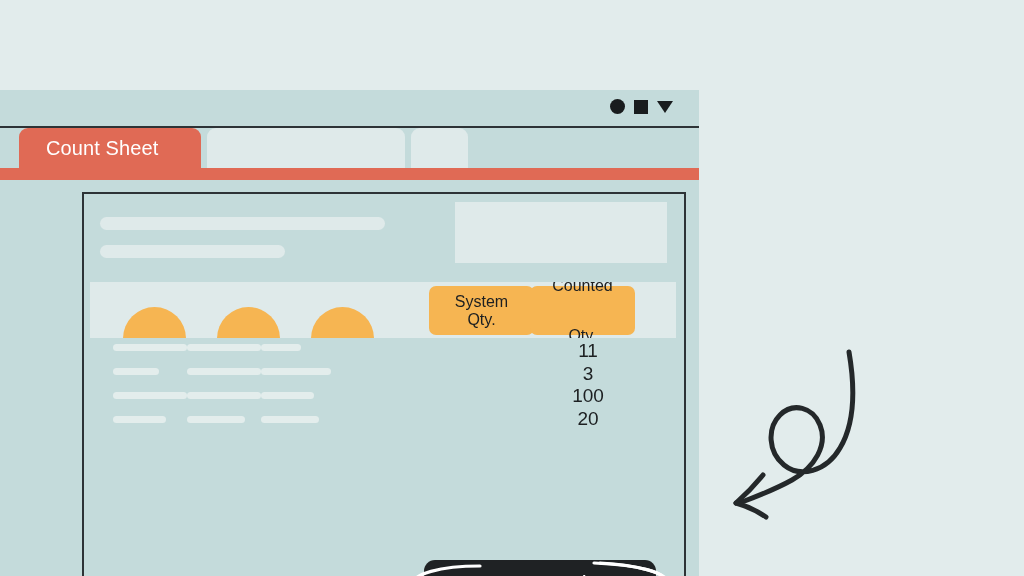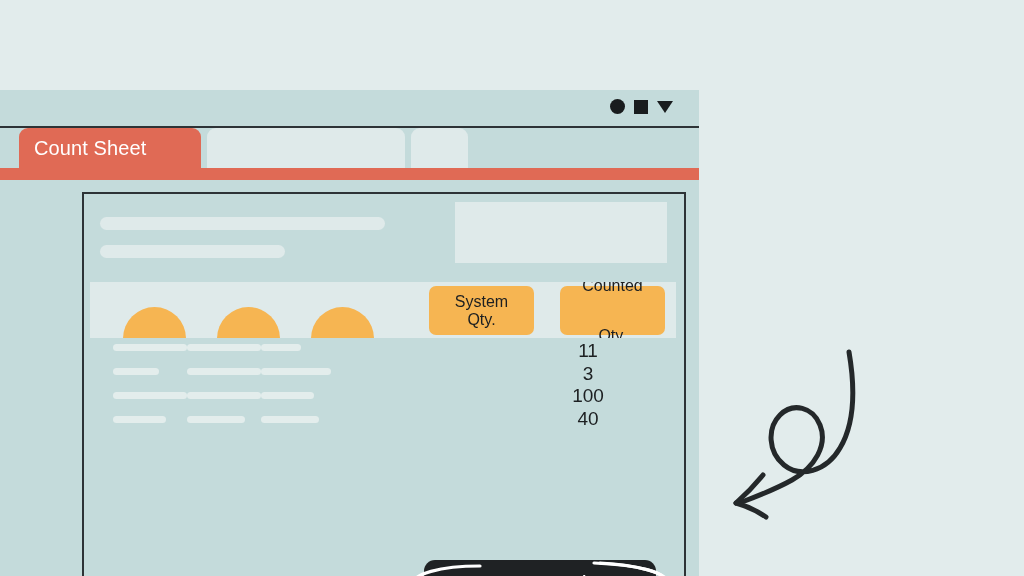--- a/index.html
+++ b/index.html
@@ -81,21 +81,21 @@
     height: 40px;
     border-radius: 9px 9px 0 0;
     box-sizing: border-box;
   }
   #tab-active {
     left: 25px;
     width: 182px;
     background: #e06a55;
     display: flex;
     align-items: center;
-    padding-left: 15px;
+    padding-left: 27px;
   }
   #tab-active-label {
     color: #ffffff;
     font-size: 20px;
     letter-spacing: 0.1px;
     white-space: nowrap;
   }
   #tab-2 {
     left: 213px;
     width: 198px;
@@ -177,21 +177,21 @@
     display: flex;
     flex-direction: column;
     align-items: center;
     justify-content: center;
     color: #1c1f21;
     font-size: 16px;
     line-height: 18px;
     text-align: center;
   }
   #badge-system { left: 339px; }
-  #badge-counted { left: 470px; gap: 32px; }
+  #badge-counted { left: 440px; gap: 32px; }
   .qty-badge span { display: block; text-align: right; }
 
   
   #rows-area {
     position: absolute;
     left: 6px;
     top: 150px;
     width: 586px;
     height: 140px;
   }
@@ -328,21 +328,21 @@
           <div class="row-line" style="left: 171px; top: 0px; width: 40px;"></div>
           <div class="row-line" style="left: 171px; top: 24px; width: 70px;"></div>
           <div class="row-line" style="left: 171px; top: 48px; width: 53px;"></div>
           <div class="row-line" style="left: 171px; top: 72px; width: 58px;"></div>
         </div>
 
       <div id="qty-numbers">
         <div>11</div>
         <div>3</div>
         <div>100</div>
-        <div>40</div>
+        <div>20</div>
       </div>
 
     </div>
 
     <div id="cta-wrap">
       <div id="cta-button">
         <span id="cta-label">Start Counting</span>
       </div>
       <svg id="cta-scribble" viewBox="0 0 270 62">
         <path d="M 74 12 C 34 12 6 20 6 31 C 6 43 48 53 126 53 C 208 53 262 42 262 29 C 262 19 232 11 194 9" fill="none" stroke="#ffffff" stroke-width="3.2" stroke-linecap="round"></path>

